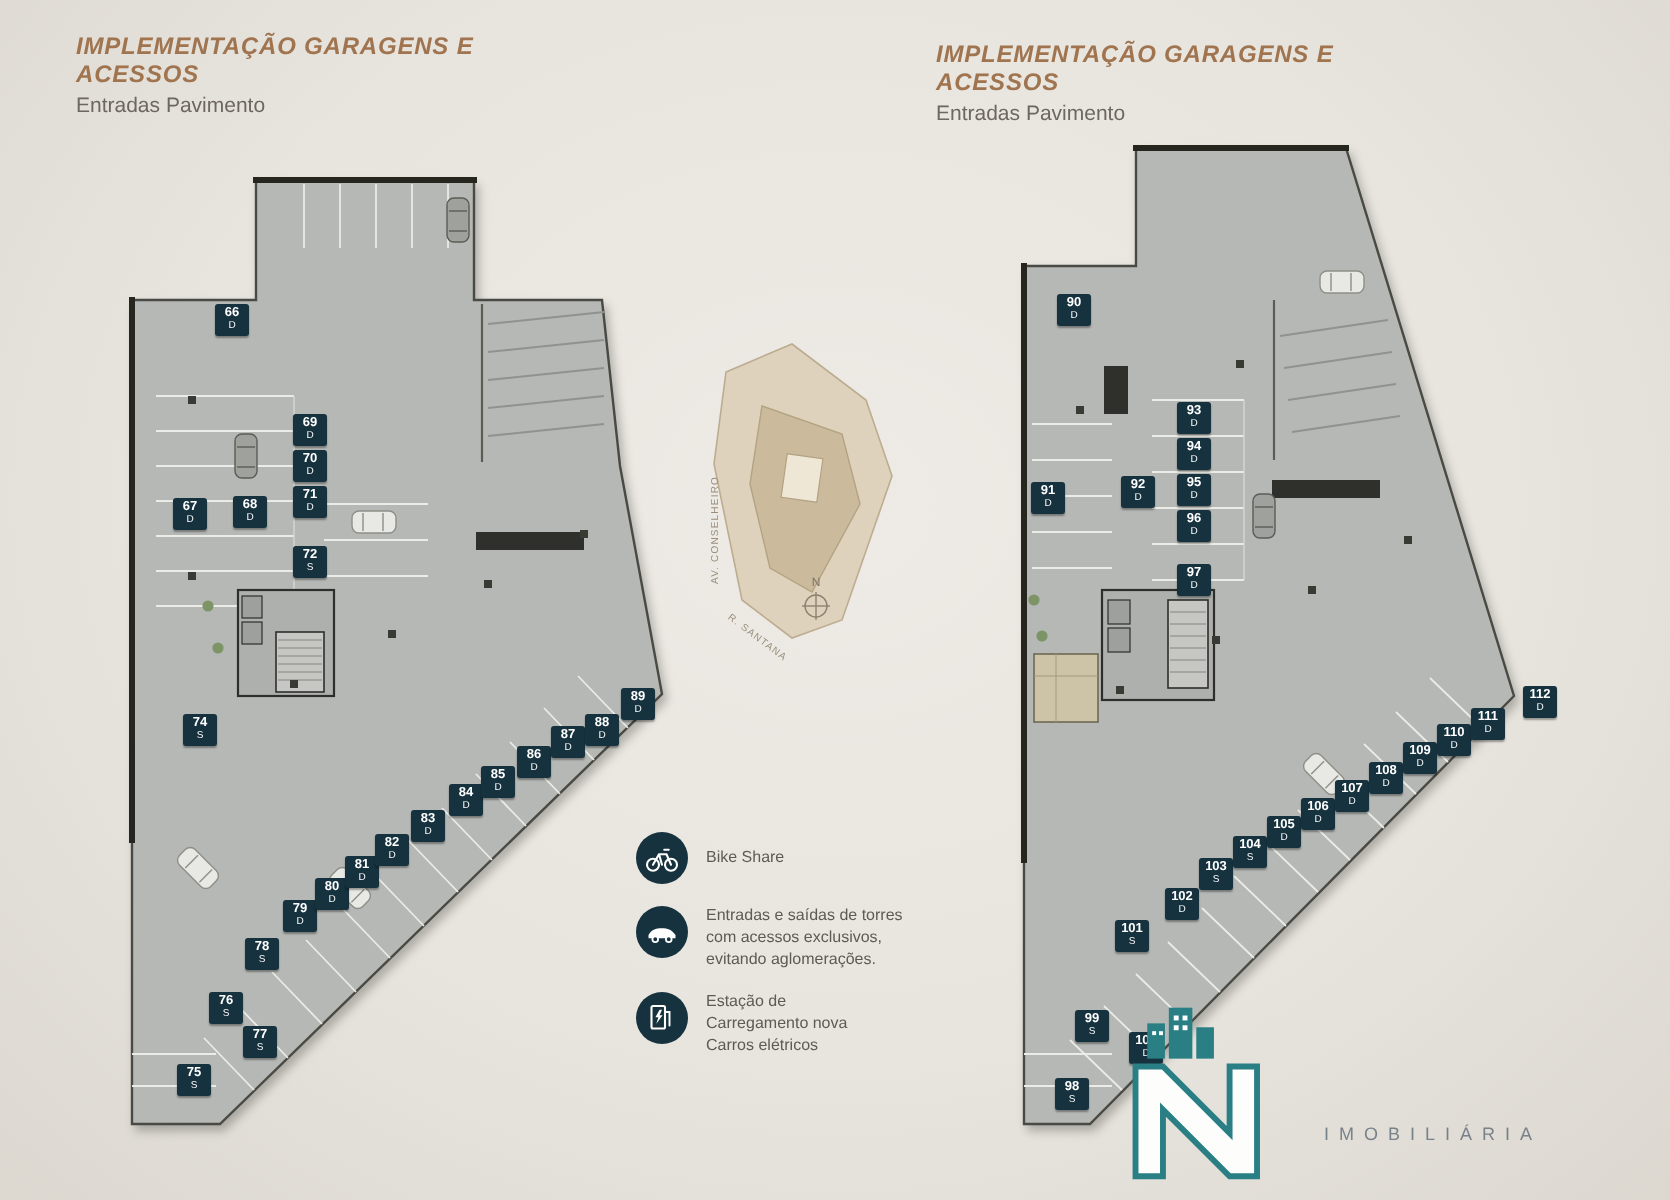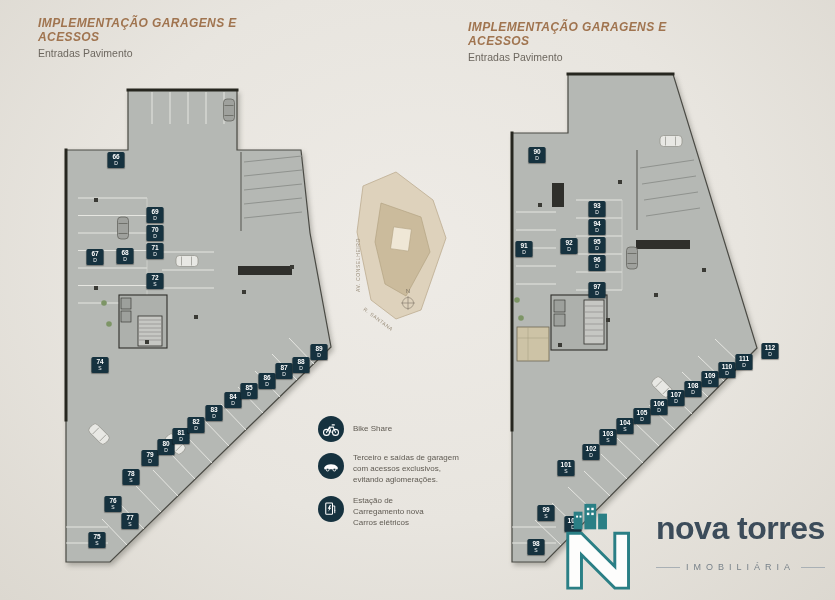--- a/index.html
+++ b/index.html
@@ -451,21 +451,21 @@
       <div class="legend-label">Bike Share</div>
     </div>
     <div class="legend-item">
       <div class="legend-icon">
         <svg width="18" height="18" viewBox="0 0 24 24">
           <path d="M3,14 C5,10.5 7.5,9.5 12,9.5 C16,9.5 18,10.5 20,12.8 L21,14 L21,16.2 L3,16.2 Z" fill="#fff"></path>
           <circle cx="7.5" cy="16.8" r="1.9" fill="#16323f" stroke="#fff" stroke-width="1.2"></circle>
           <circle cx="16.5" cy="16.8" r="1.9" fill="#16323f" stroke="#fff" stroke-width="1.2"></circle>
         </svg>
       </div>
-      <div class="legend-label">Terceiro e saídas de garagem com acessos exclusivos, evitando aglomerações.</div>
+      <div class="legend-label">Entradas e saídas de torres com acessos exclusivos, evitando aglomerações.</div>
     </div>
     <div class="legend-item">
       <div class="legend-icon">
         <svg width="18" height="18" viewBox="0 0 24 24">
           <rect x="5" y="4" width="9" height="15" rx="1" fill="none" stroke="#fff" stroke-width="1.4"></rect>
           <path d="M10.4,6.5 L7.6,11.5 L9.6,11.5 L8.2,15.8 L12.4,10.2 L10.4,10.2 L12,6.5 Z" fill="#fff"></path>
           <path d="M14,8 L17,8 L17,14 M17,14 L17,17" fill="none" stroke="#fff" stroke-width="1.3" stroke-linecap="round"></path>
         </svg>
       </div>
       <div class="legend-label">Estação de Carregamento nova Carros elétricos</div>
@@ -483,21 +483,20 @@
         <rect x="31.5" y="10" width="2.5" height="2.5"></rect>
         <rect x="36" y="10" width="2.5" height="2.5"></rect>
         <rect x="31.5" y="15" width="2.5" height="2.5"></rect>
         <rect x="36" y="15" width="2.5" height="2.5"></rect>
         <rect x="20.5" y="18" width="2" height="2"></rect>
         <rect x="24" y="18" width="2" height="2"></rect>
       </g>
       <path d="M12,92 V36 H26 L60,70 V36 H74 V92 H60 L26,58 V92 Z" fill="#fdfdfc" stroke="var(--logo-teal,#2a7f85)" stroke-width="3" stroke-linejoin="miter"></path>
     </svg>
     <div class="logo-text">
-      <div class="logo-name">nova torres</div>
       <div class="logo-tagline-row">
         <div class="logo-line"></div>
         <div class="logo-tagline">IMOBILIÁRIA</div>
         <div class="logo-line"></div>
       </div>
     </div>
   </div>
 
 </div>
 

